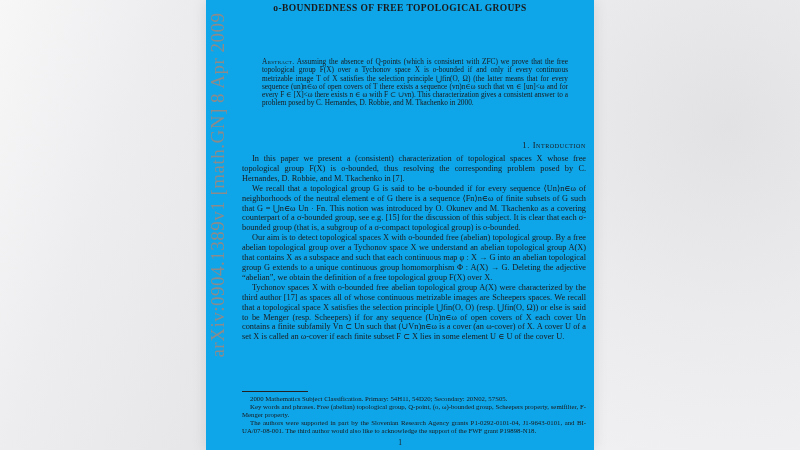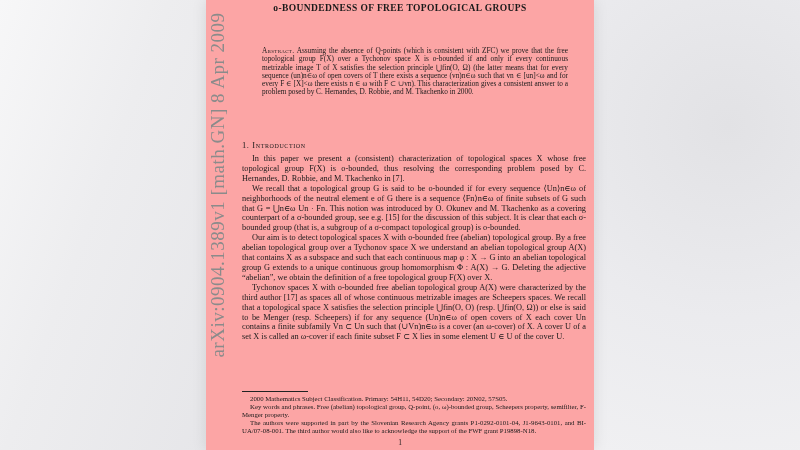--- a/index.html
+++ b/index.html
@@ -14,48 +14,48 @@
     position:absolute;left:0;top:0;width:212px;height:450px;
     background:linear-gradient(110deg,#f7f7f8 0%,#ededef 45%,#e6e6e9 100%);
   }
   .backdrop-right{
     position:absolute;right:0;top:0;width:206px;height:450px;
     background:radial-gradient(circle at 65% 28%,#e2e2e5 0%,#ebebee 55%,#f0f0f2 100%);
   }
   
   .page{
     position:absolute;left:206px;top:0;width:388px;height:450px;
-    background:#fca5a5;
+    background:#0ea5e9;
     box-shadow:0 0 14px rgba(0,0,0,0.10);
     color:#1a1a1a;
   }
   
   .stamp{
     position:absolute;left:218px;top:185px;z-index:3;
     transform:translate(-50%,-50%) rotate(-90deg);
     white-space:nowrap;
     font-size:19px;letter-spacing:0.5px;color:#8b8b8b;
   }
   .title{
     position:absolute;top:3px;left:10px;right:10px;
     text-align:center;font-size:9.5px;font-weight:bold;letter-spacing:0.4px;
   }
   .authors{
     position:absolute;top:32px;left:10px;right:10px;
     text-align:center;font-size:7px;letter-spacing:0.7px;
   }
   .abstract{
-    position:absolute;top:47px;left:56px;right:26px;
+    position:absolute;top:58px;left:56px;right:26px;
     font-size:7.3px;line-height:8.3px;text-align:justify;
     max-height:62px;overflow:hidden;
   }
   .abstract .lbl{font-variant:small-caps;letter-spacing:0.3px;}
   .section-heading{
     position:absolute;top:140px;left:36px;right:8px;
-    text-align:left;font-size:8.5px;font-variant:small-caps;letter-spacing:0.6px;
+    text-align:right;font-size:8.5px;font-variant:small-caps;letter-spacing:0.6px;
   }
   .body-text{
     position:absolute;top:154px;left:36px;right:8px;
     font-size:8.3px;line-height:9.9px;text-align:justify;
     max-height:236px;overflow:hidden;
   }
   .body-text p{margin:0;text-indent:10px;}
   .fn-rule{
     position:absolute;top:391px;left:36px;width:66px;height:0;
     border-top:0.8px solid #222;

